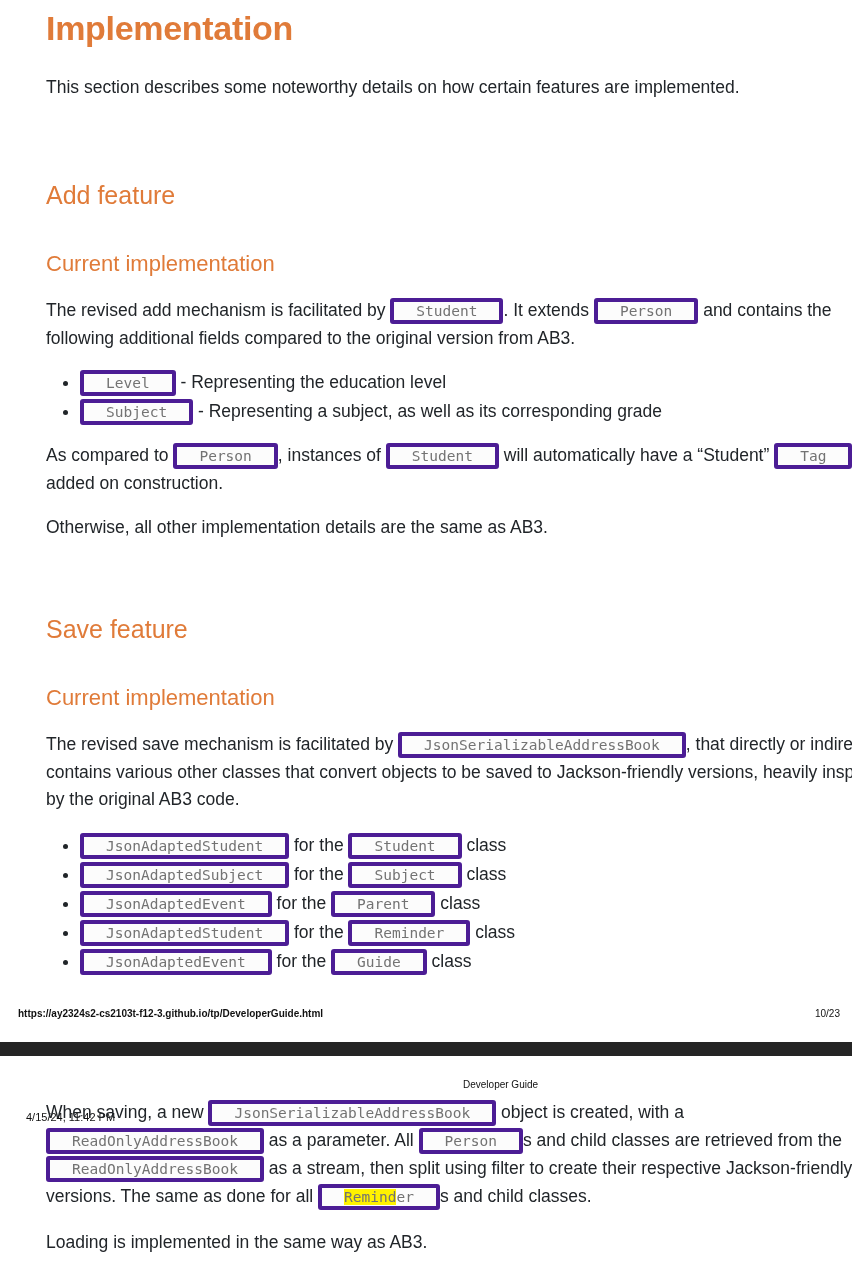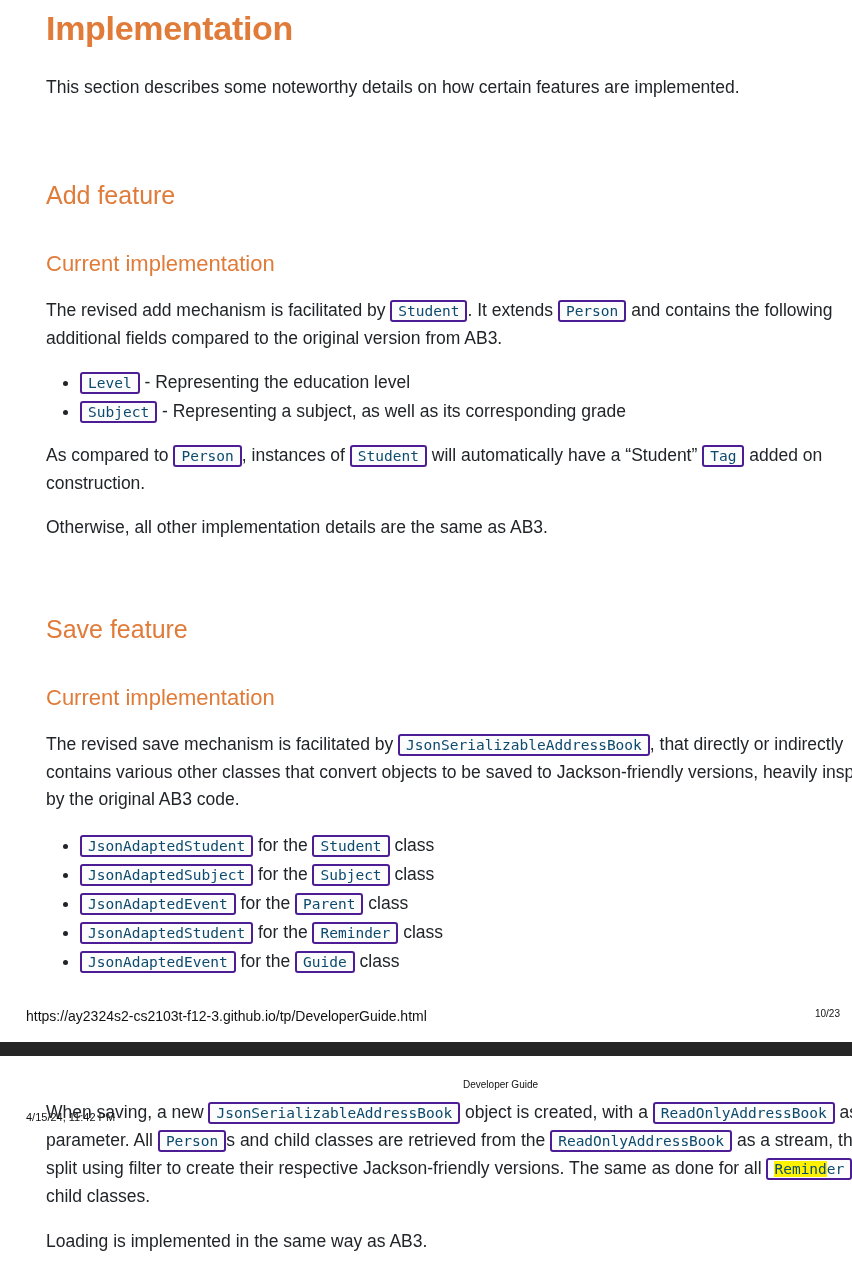--- a/index.html
+++ b/index.html
@@ -4,26 +4,26 @@
 <style>
   html, body { margin: 0; padding: 0; background: #ffffff; }
   body { width: 852px; height: 1284px; position: relative; overflow: hidden;
          font-family: "Liberation Sans", sans-serif; color: #212529; }
   .page { position: absolute; left: 0; width: 852px; }
   .content { padding-left: 46px; padding-right: 30px; font-size: 17.5px; line-height: 27px; }
   h1 { color: #e07b39; font-size: 34px; font-weight: bold; margin: 0; line-height: 40px; letter-spacing: -0.3px; }
   h2 { color: #e07b39; font-size: 25px; font-weight: normal; margin: 0; line-height: 32px; }
   h3 { color: #e07b39; font-size: 22px; font-weight: normal; margin: 0; line-height: 30px; }
   p { margin: 0; }
-  code { font-family: "DejaVu Sans Mono", monospace; font-size: 14.5px; border: 2px solid #4c1d95; border-radius: 3px;
-         padding: 1px 6px; background: #fcfcfc; color: #0c4a6e; }
+  code { font-family: "DejaVu Sans Mono", monospace; font-size: 14.5px; border: 4px solid #4c1d95; border-radius: 3px;
+         padding: 1px 22px; background: #fcfcfc; color: #737373; }
   code.hl-wrap .hl { background: #fff200; text-align: center; }
   ul { margin: 0; padding-left: 34px; }
   ul li { line-height: 28px; }
-  .footer-url { position: absolute; left: 26px; top: 1008px; font-size: 14px; color: #111; }
+  .footer-url { position: absolute; left: 18px; top: 1008px; font-size: 10px; color: #111; font-weight: bold; }
   .footer-page { position: absolute; right: 12px; top: 1008px; font-size: 10px; color: #111; }
   .divider { position: absolute; left: 0; top: 1042px; width: 852px; height: 14px; background: #252525; }
   .header-date { position: absolute; left: 26px; top: 1079px; font-size: 11px; color: #111; margin-top: 32px; }
   .header-title { position: absolute; left: 463px; top: 1079px; font-size: 10px; color: #111; }
 </style>
 </head>
 <body>
 
 <div class="page content" style="top:8px;">
   <h1>Implementation</h1>

